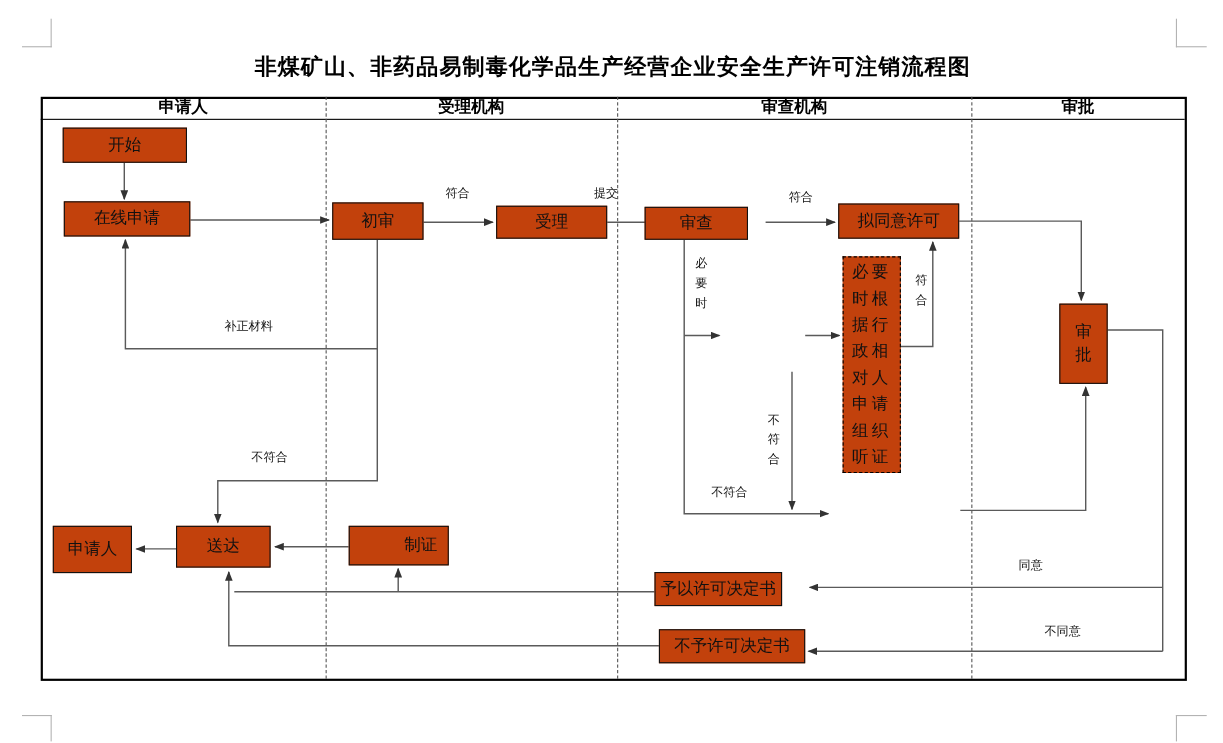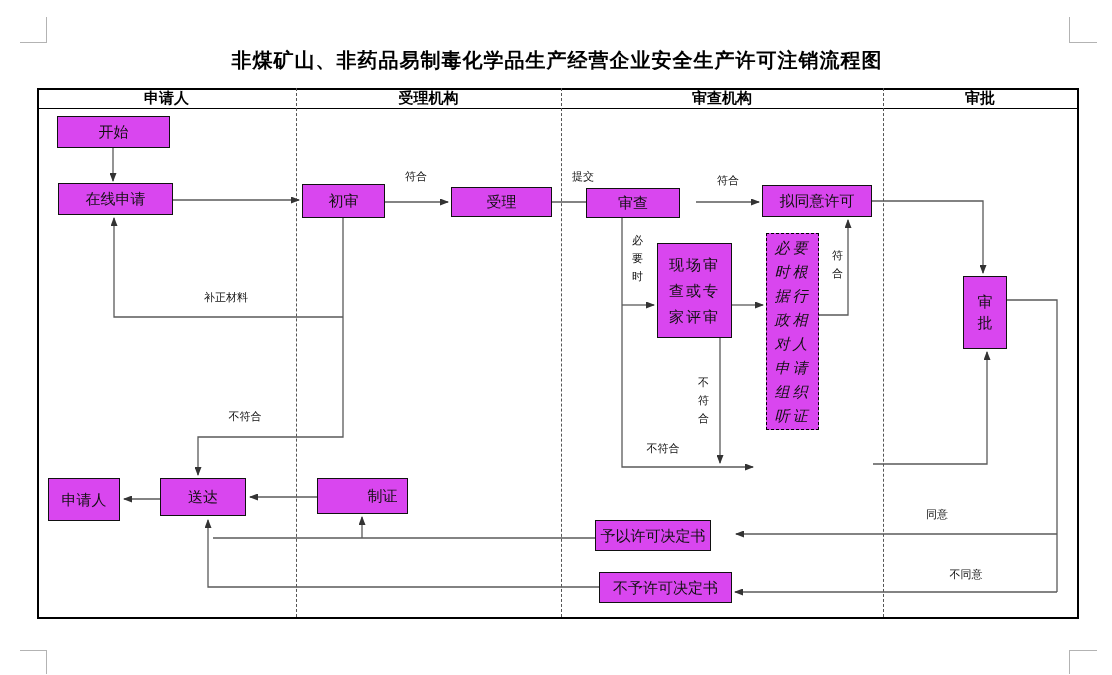--- a/index.html
+++ b/index.html
@@ -11,21 +11,21 @@
   #page-title{
     position:absolute;left:37px;top:47px;width:1040px;text-align:center;
     font-size:20px;font-weight:bold;letter-spacing:1px;color:#000;
   }
   .table-border{position:absolute;left:37px;top:88px;width:1038px;height:527px;border:2px solid #000;}
   .header-underline{position:absolute;left:37px;top:108px;width:1040px;border-top:1.5px solid #000;}
   .divider{position:absolute;top:88px;height:529px;width:0;border-left:1px dashed #555;}
   .lane-h{position:absolute;top:89px;height:19px;line-height:19px;font-weight:bold;
     text-align:center;font-size:15px;color:#000;}
   .box{
-    position:absolute;border:1.4px solid #111;background:#d946ef;box-sizing:border-box;
+    position:absolute;border:1.4px solid #111;background:#c2410c;box-sizing:border-box;
     display:flex;align-items:center;justify-content:center;text-align:center;
     white-space:pre-line;font-size:15px;color:#111;line-height:20px;
   }
   .box.dashed{border:1.6px dashed #000;}
   .lbl{position:absolute;font-size:11px;color:#111;white-space:pre-line;text-align:center;line-height:17px;}
   .vert{line-height:18px;}
   svg.flow{position:absolute;left:0;top:0;}
 </style>
 </head>
 <body>
@@ -81,41 +81,38 @@
       <path d="M160,499 L124,499" marker-end="url(#ah)"></path>
     </g>
   </svg>
 
   <div class="box" style="left:57px;top:116px;width:113px;height:32px;">开始</div>
   <div class="box" style="left:58px;top:183px;width:115px;height:32px;">在线申请</div>
   <div class="box" style="left:302px;top:184px;width:83px;height:34px;">初审</div>
   <div class="box" style="left:451px;top:187px;width:101px;height:30px;">受理</div>
   <div class="box" style="left:586px;top:188px;width:94px;height:30px;">审查</div>
   <div class="box" style="left:762px;top:185px;width:110px;height:32px;">拟同意许可</div>
-  <div class="box" style="left:657px;top:243px;width:75px;height:95px;line-height:26px;letter-spacing:2px;">现场审
-查或专
-家评审</div>
-  <div class="box dashed" style="left:766px;top:233px;width:53px;height:197px;line-height:24px;letter-spacing:3px;font-style:italic;">必要
+  <div class="box dashed" style="left:766px;top:233px;width:53px;height:197px;line-height:24px;letter-spacing:3px;">必要
 时根
 据行
 政相
 对人
 申请
 组织
 听证</div>
   <div class="box" style="left:963px;top:276px;width:44px;height:73px;line-height:21px;">审
 批</div>
   <div class="box" style="left:595px;top:520px;width:116px;height:31px;">予以许可决定书</div>
   <div class="box" style="left:599px;top:572px;width:133px;height:31px;">不予许可决定书</div>
   <div class="box" style="left:317px;top:478px;width:91px;height:36px;padding-left:40px;">制证</div>
   <div class="box" style="left:160px;top:478px;width:86px;height:38px;">送达</div>
   <div class="box" style="left:48px;top:478px;width:72px;height:43px;">申请人</div>
 
   <div class="lbl" style="left:386px;top:168px;width:60px;">符合</div>
-  <div class="lbl" style="left:553px;top:168px;width:60px;">提交</div>
+  <div class="lbl" style="left:521px;top:168px;width:60px;">提交</div>
   <div class="lbl" style="left:698px;top:172px;width:60px;">符合</div>
   <div class="lbl" style="left:180px;top:289px;width:92px;">补正材料</div>
   <div class="lbl" style="left:210px;top:408px;width:70px;">不符合</div>
   <div class="lbl vert" style="left:629px;top:231px;width:17px;">必
 要
 时</div>
   <div class="lbl vert" style="left:695px;top:373px;width:17px;">不
 符
 合</div>
   <div class="lbl vert" style="left:829px;top:246px;width:17px;">符

